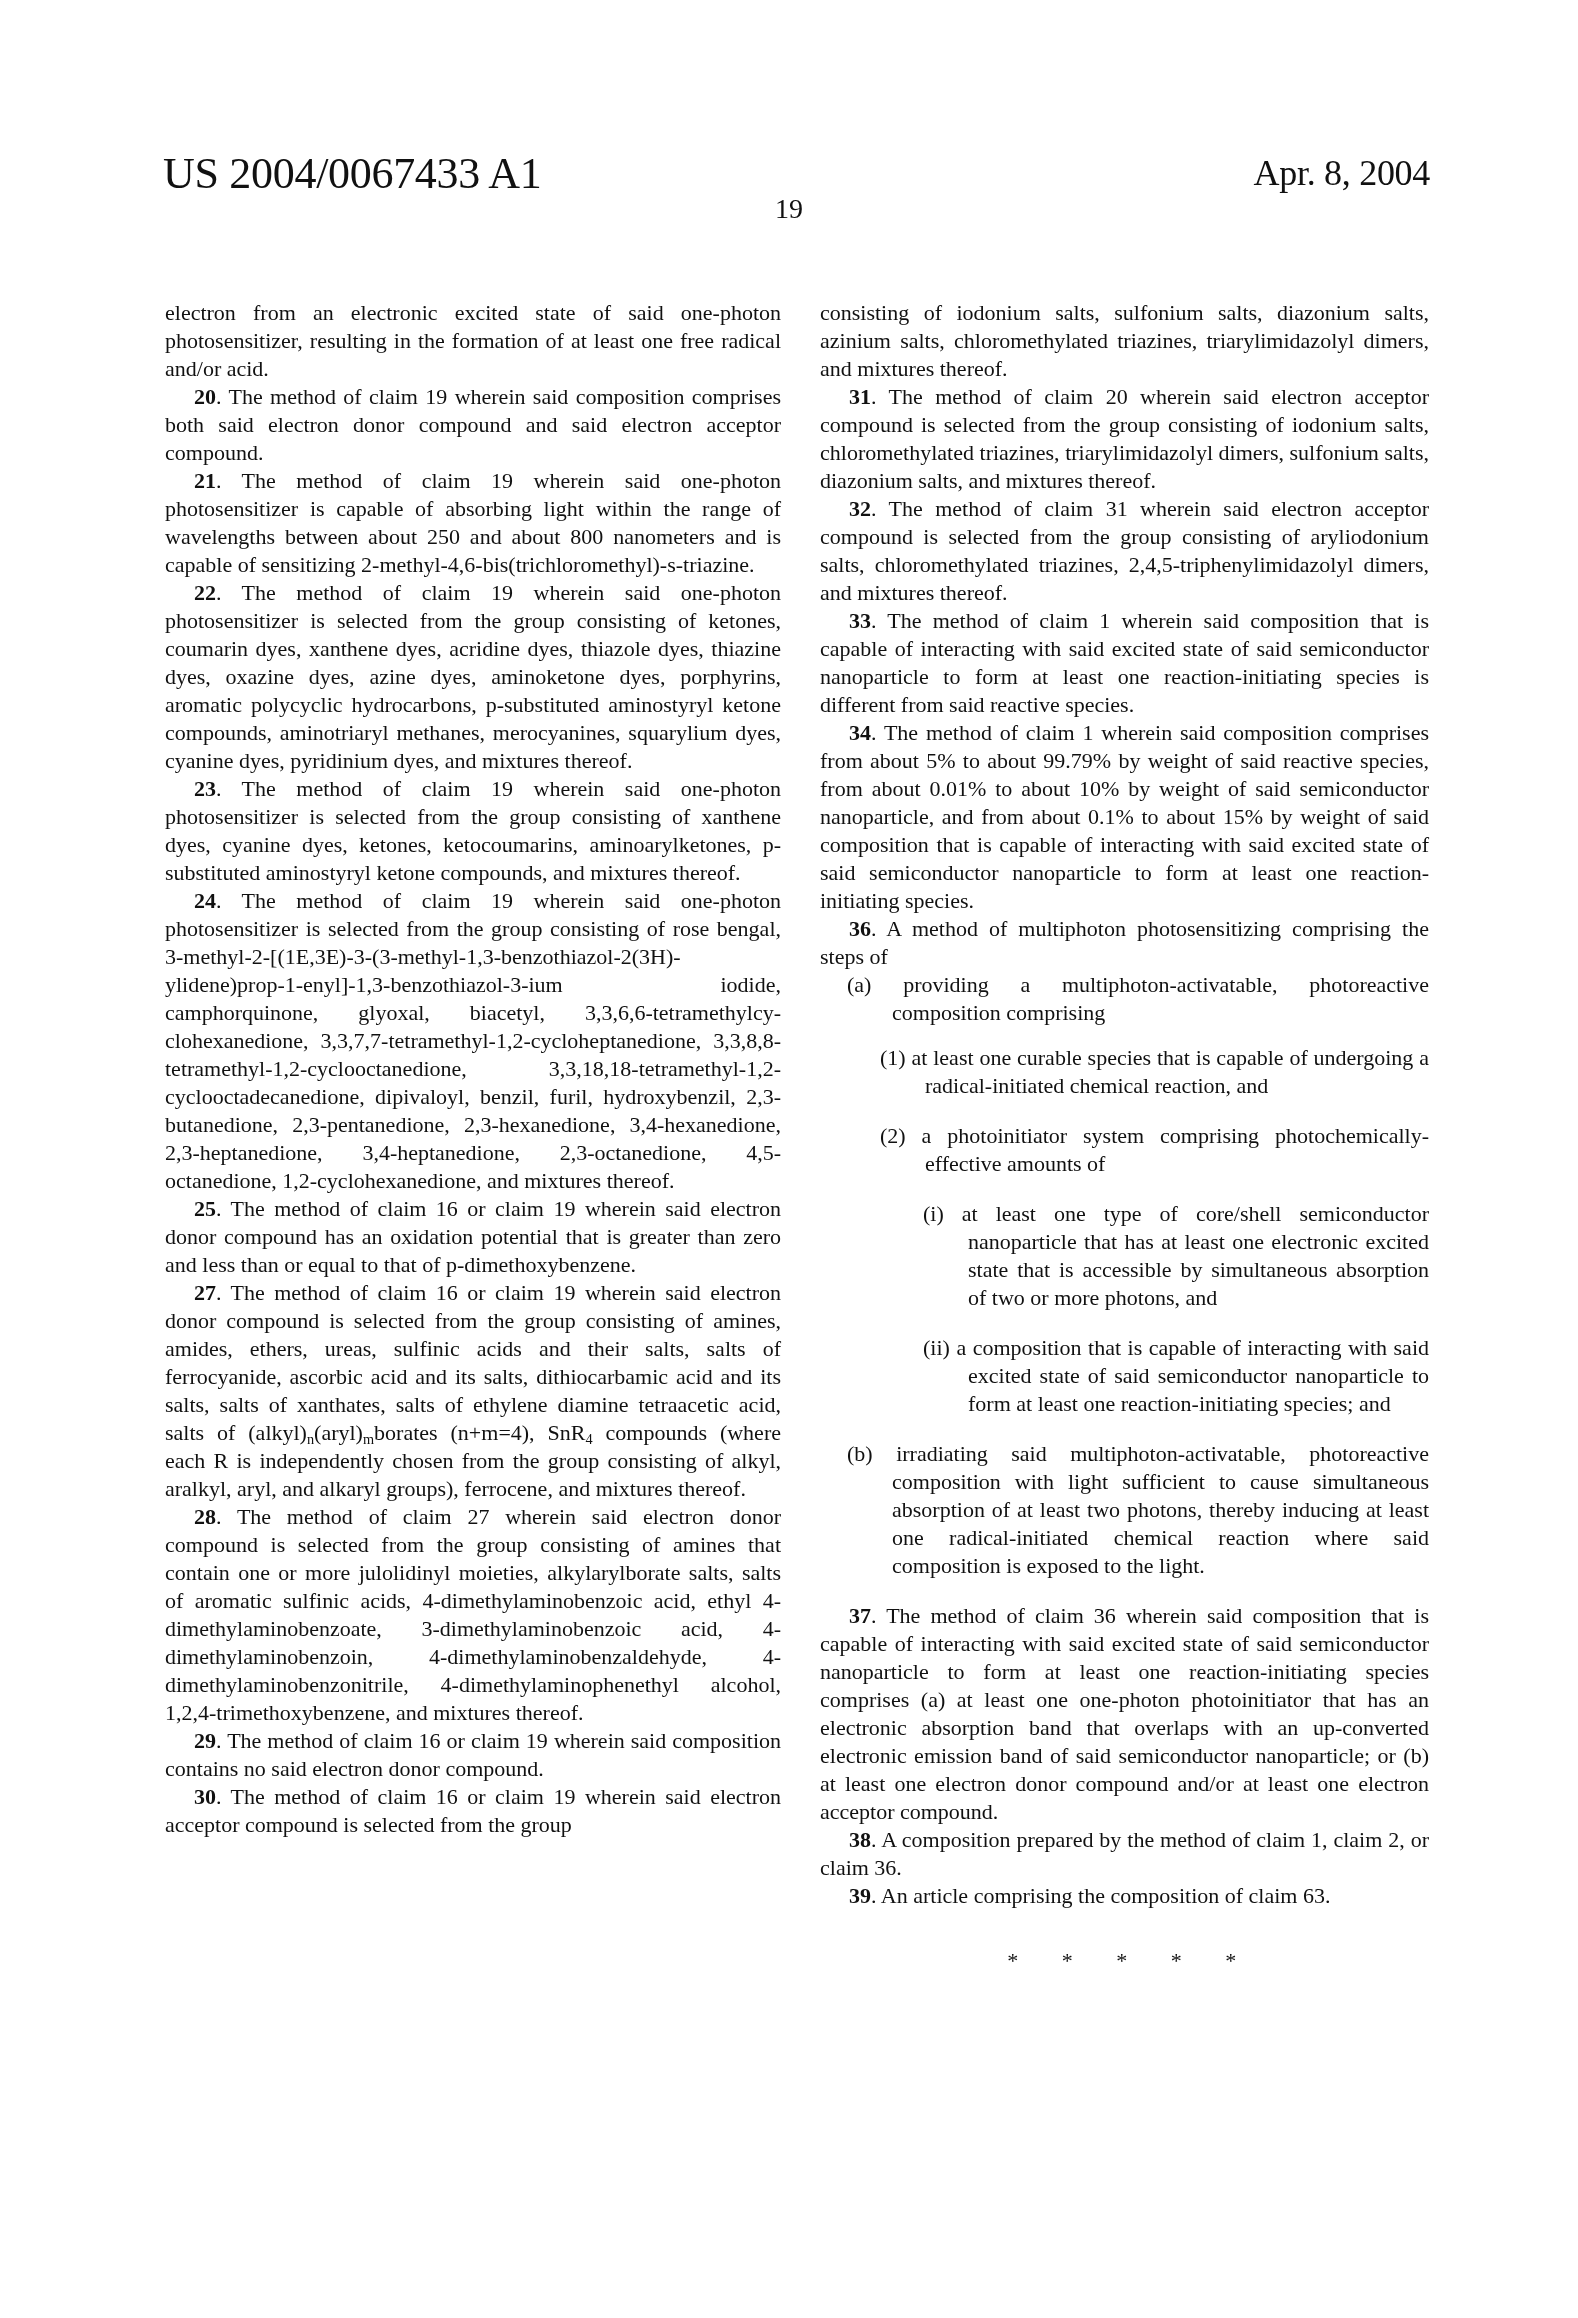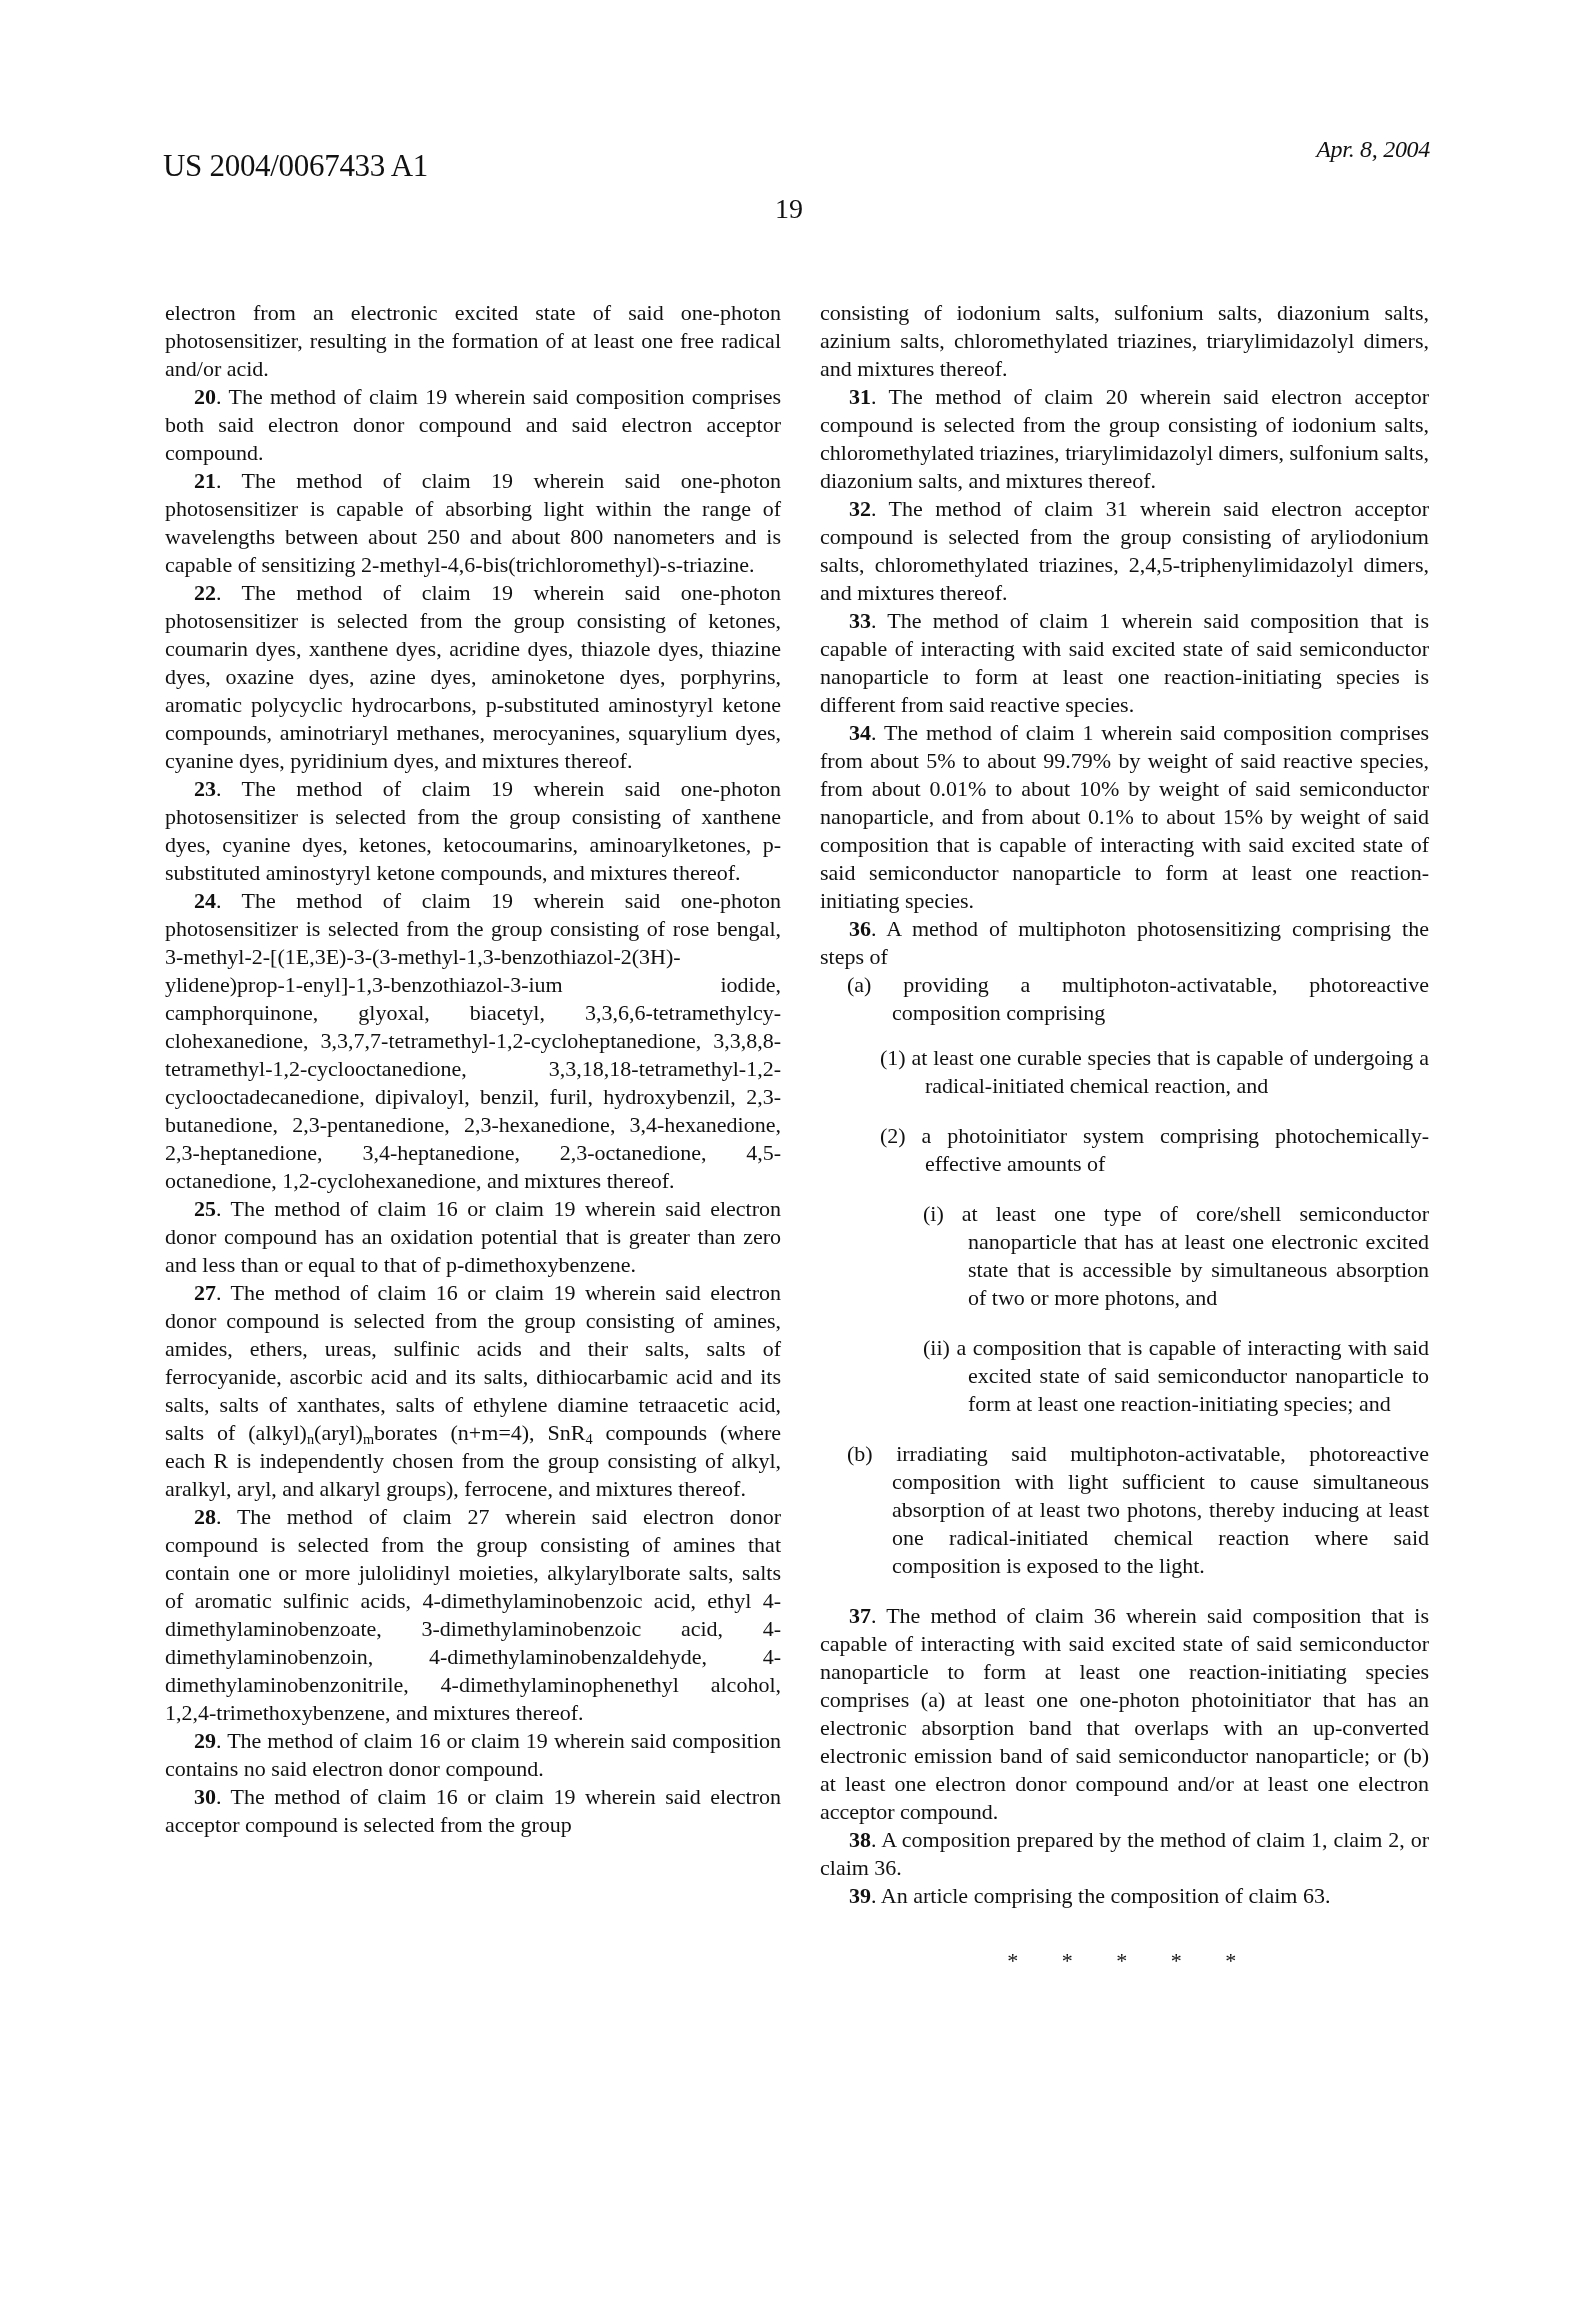--- a/index.html
+++ b/index.html
@@ -1,21 +1,21 @@
 <!DOCTYPE html>
 <html style="font-size:11px"><head>
 <meta charset="utf-8">
 <style>
   html, body { margin: 0; padding: 0; background: #ffffff; }
   body {
     width: 1578px; height: 2319px; position: relative; overflow: hidden;
     font-family: "Liberation Serif", "DejaVu Serif", serif; color: #111111;
   }
-  .hdr-left { position: absolute; left: 163px; top: 148px; font-size: 31px; letter-spacing: -0.3px; }
-  .hdr-right { position: absolute; right: 148px; top: 136px; font-size: 24px; letter-spacing: -0.3px; font-style: italic; }
+  .hdr-left { position: absolute; left: 163px; top: 148px; font-size: 44px; letter-spacing: -0.3px; }
+  .hdr-right { position: absolute; right: 148px; top: 152px; font-size: 36px; letter-spacing: -0.3px; }
   .page-num { position: absolute; left: 0; width: 100%; top: 193px; text-align: center; font-size: 28px; }
   .col {
     position: absolute; top: 299px; width: 616px;
     font-size: 22px; line-height: 28px; text-align: justify;
     hyphens: manual;
   }
   .col-left { left: 165px; }
   .col-right { left: 820px; width: 609px; }
   .para { margin: 0; text-indent: 0; }
   .claim { margin: 0; text-indent: 29px; }

